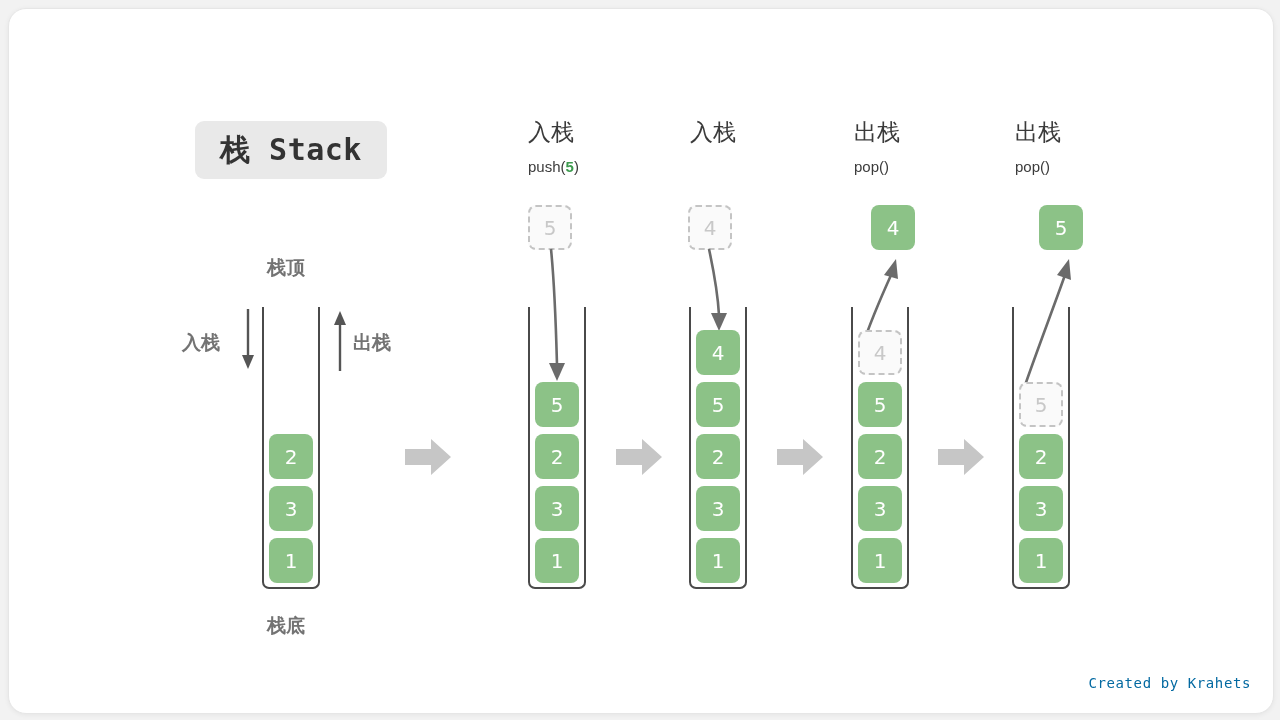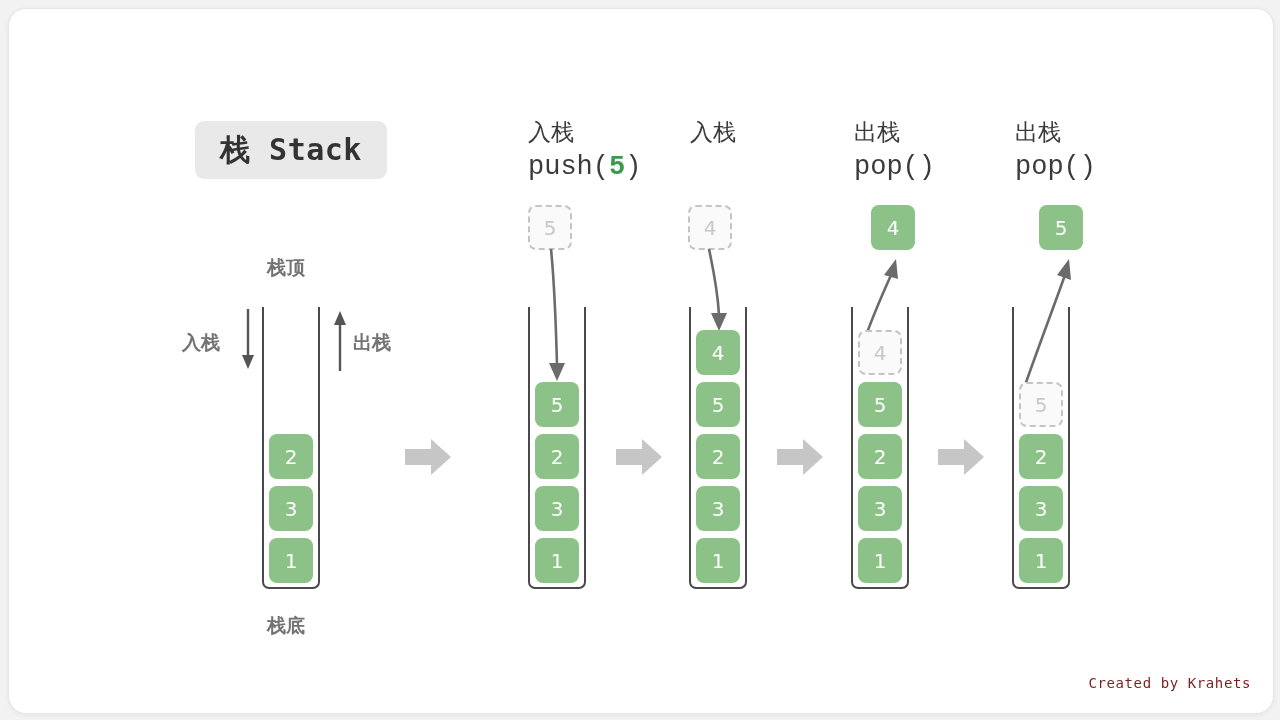--- a/index.html
+++ b/index.html
@@ -41,22 +41,22 @@
     text-align: left;
     color: #3b3b3b;
   }
   .col-header .cn {
     font-size: 23px;
     font-family: "DejaVu Sans", "Liberation Sans", sans-serif;
     line-height: 34px;
     white-space: nowrap;
   }
   .col-header .code {
-    font-size: 27px;
-    font-family: Liberation Mono, monospace;
+    font-size: 15px;
+    font-family: Liberation Sans, sans-serif;
     line-height: 36px;
     white-space: nowrap;
     color: #3b3b3b;
   }
   .col-header .code .arg {
     color: #3c9a4e;
     font-weight: bold;
   }
 
   
@@ -96,21 +96,21 @@
     color: #737373;
     white-space: nowrap;
     font-family: "DejaVu Sans", "Liberation Sans", sans-serif;
   }
 
   
   #watermark {
     right: 22px; bottom: 22px;
     font-family: "DejaVu Sans Mono", "Liberation Mono", monospace;
     font-size: 14px;
-    color: #7f1d1d;
+    color: #0369a1;
     letter-spacing: 0.6px;
   }
 
   svg { overflow: visible; }
 </style>
 </head>
 <body>
 
 <div id="card">
 

